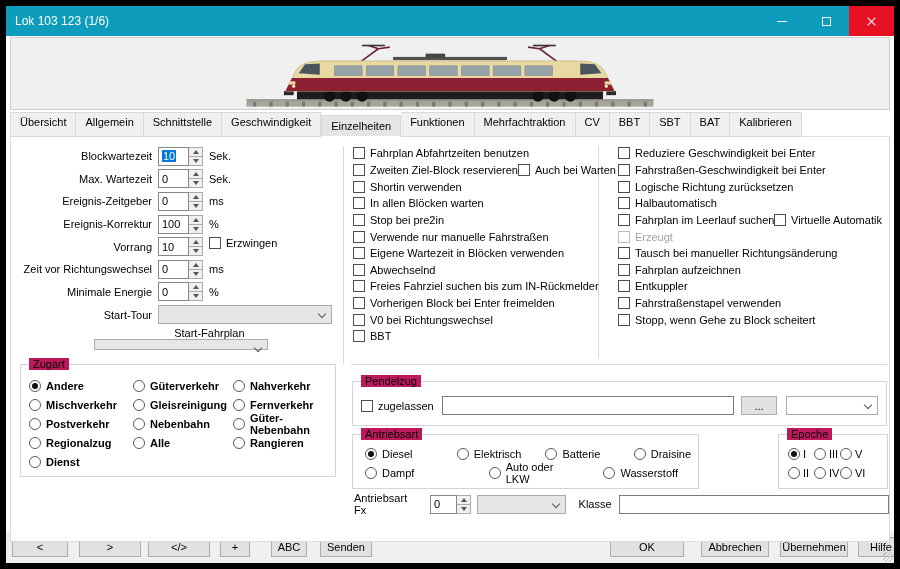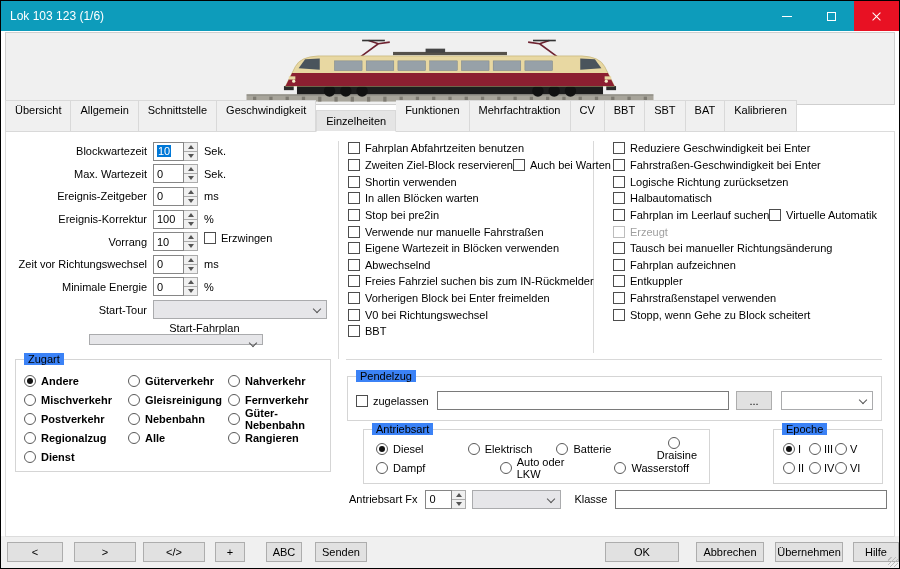--- a/index.html
+++ b/index.html
@@ -1,34 +1,34 @@
 <!DOCTYPE html>
 <html><head>
 <meta charset="utf-8">
 <style>
   html,body{margin:0;padding:0;background:#444;}
   *{box-sizing:border-box;}
-  .window{position:relative;width:900px;height:569px;background:#fff;border:1px solid #000000;
+  .window{position:relative;width:900px;height:569px;background:#fff;border:6px solid #000000;
     font-family:"Liberation Sans",sans-serif;font-size:11px;color:#000;overflow:hidden;}
   
   .titlebar{position:absolute;left:0;top:0;right:0;height:30px;background:#0d9cbb;display:flex;align-items:center;}
   .titlebar .title{color:#fff;font-size:12px;padding-left:9px;flex:1;}
   .winbtn{width:45px;height:30px;display:flex;align-items:center;justify-content:center;}
   .minimize-glyph{width:10px;height:1px;background:#fff;}
   .maximize-glyph{width:9px;height:9px;border:1px solid #fff;}
   .close-btn{background:#e81123;}
   .close-glyph{position:relative;width:11px;height:11px;}
   .close-glyph::before,.close-glyph::after{content:"";position:absolute;left:5px;top:0;width:1px;height:11px;background:#fff;}
   .close-glyph::before{transform:rotate(45deg);}  .close-glyph::after{transform:rotate(-45deg);}
   
   .imgstrip{position:absolute;left:4px;right:4px;top:31px;height:73px;background:#f0f0f0;border:1px solid #cfcfcf;
     display:flex;align-items:center;justify-content:center;}
   
   .tabbar{position:absolute;left:4px;top:109px;height:22px;display:flex;align-items:flex-end;z-index:3;}
-  .tab{height:32px;line-height:18px;padding:0 9px;background:#f0f0f0;border:1px solid #d9d9d9;border-left:none;white-space:nowrap;}
+  .tab{height:25px;line-height:18px;padding:0 9px;background:#f0f0f0;border:1px solid #d9d9d9;border-left:none;white-space:nowrap;}
   .tab:first-child{border-left:1px solid #d9d9d9;}
   .tab.active{height:22px;line-height:21px;background:#e5e5e5;border:1px solid #d9d9d9;border-bottom:1px solid #fff;position:relative;z-index:4;}
   
   .panel{position:absolute;left:4px;right:4px;top:130px;height:406px;background:#fff;border:1px solid #dcdcdc;z-index:1;}
   
   .leftcol{position:absolute;left:8px;top:8px;width:324px;}
   .frow{display:flex;align-items:center;height:22.6px;position:relative;}
   .frow .lbl{width:133px;text-align:right;margin-right:6px;white-space:nowrap;}
   .spinbox{display:flex;height:19px;}
   .spin-input{width:31px;border:1px solid #868686;background:#fff;display:flex;align-items:center;padding-left:3px;}
@@ -39,21 +39,21 @@
   .spin-btn::after{content:"";border-left:3px solid transparent;border-right:3px solid transparent;}
   .spin-up::after{border-bottom:4px solid #555;}
   .spin-down::after{border-top:4px solid #555;}
   .unit{margin-left:6px;}
   .combo{height:19px;background:#e6e6e9;border:1px solid #aaabad;position:relative;}
   .combo.white{background:#fff;}
   .chev{position:absolute;right:6px;top:5px;width:6px;height:6px;border-right:1px solid #555;border-bottom:1px solid #555;transform:rotate(45deg);}
   .frow .combo{width:174px;}
   
   .gbox{position:absolute;border:1px solid #d5d5d5;}
-  .gbox .legend{position:absolute;top:-7px;left:8px;background:#3b82f6;padding:0 4px;white-space:nowrap;}
+  .gbox .legend{position:absolute;top:-7px;left:8px;background:#be185d;padding:0 4px;white-space:nowrap;}
   
   .radio-row{display:flex;align-items:center;height:18.8px;font-weight:bold;}
   .rad{width:12px;height:12px;border:1px solid #5a5a5a;border-radius:50%;margin-right:5px;position:relative;flex:none;background:#fff;}
   .rad.on::after{content:"";position:absolute;left:2px;top:2px;width:6px;height:6px;border-radius:50%;background:#111;}
   .cb{width:12px;height:12px;border:1px solid #4d4d4d;background:#fff;margin-right:5px;position:relative;flex:none;}
   .cb.on::after{content:"";position:absolute;left:1px;top:2px;width:7px;height:4px;border-left:1.6px solid #111;border-bottom:1.6px solid #111;transform:rotate(-45deg);}
   .cbrow{display:flex;align-items:center;height:16.65px;position:relative;white-space:nowrap;}
   .cbrow.disabled .cb{border-color:#bdbdbd;}
   .cbrow.disabled .cbl{color:#9f9f9f;}
   .inline-cb{position:absolute;display:flex;align-items:center;top:2px;}
@@ -488,37 +488,37 @@
         <span class="cb"></span>
         <span class="cbl">zugelassen</span>
         <div class="txt pz-input"></div>
         <div class="btn pz-btn">...</div>
         <div class="combo white pz-combo">
             <span class="chev"></span>
           </div>
       </div>
     </div>
 
-    <div class="gbox" style="left:341px;top:297px;width:347px;height:55px;margin-left:16px;">
+    <div class="gbox" style="left:341px;top:297px;width:347px;height:55px;">
       <span class="legend">Antriebsart</span>
       <div>
           <div class="ant-row">
             <span class="ant-c0" style="display: flex; align-items: center;">
               <span class="rad on"></span>
               <span>Diesel</span>
             </span>
             <span class="ant-c1" style="display: flex; align-items: center;">
               <span class="rad"></span>
               <span>Elektrisch</span>
             </span>
             <span class="ant-c2" style="display: flex; align-items: center;">
               <span class="rad"></span>
               <span>Batterie</span>
             </span>
-            <span class="ant-c2" style="display: flex; align-items: center; flex-direction: column;">
+            <span class="ant-c2" style="display: flex; align-items: center;">
               <span class="rad"></span>
               <span>Draisine</span>
             </span>
           </div>
           <div class="ant-row">
             <span class="ant-c0" style="display: flex; align-items: center;">
               <span class="rad"></span>
               <span>Dampf</span>
             </span>
             <span class="ant-c1" style="display: flex; align-items: center;">

